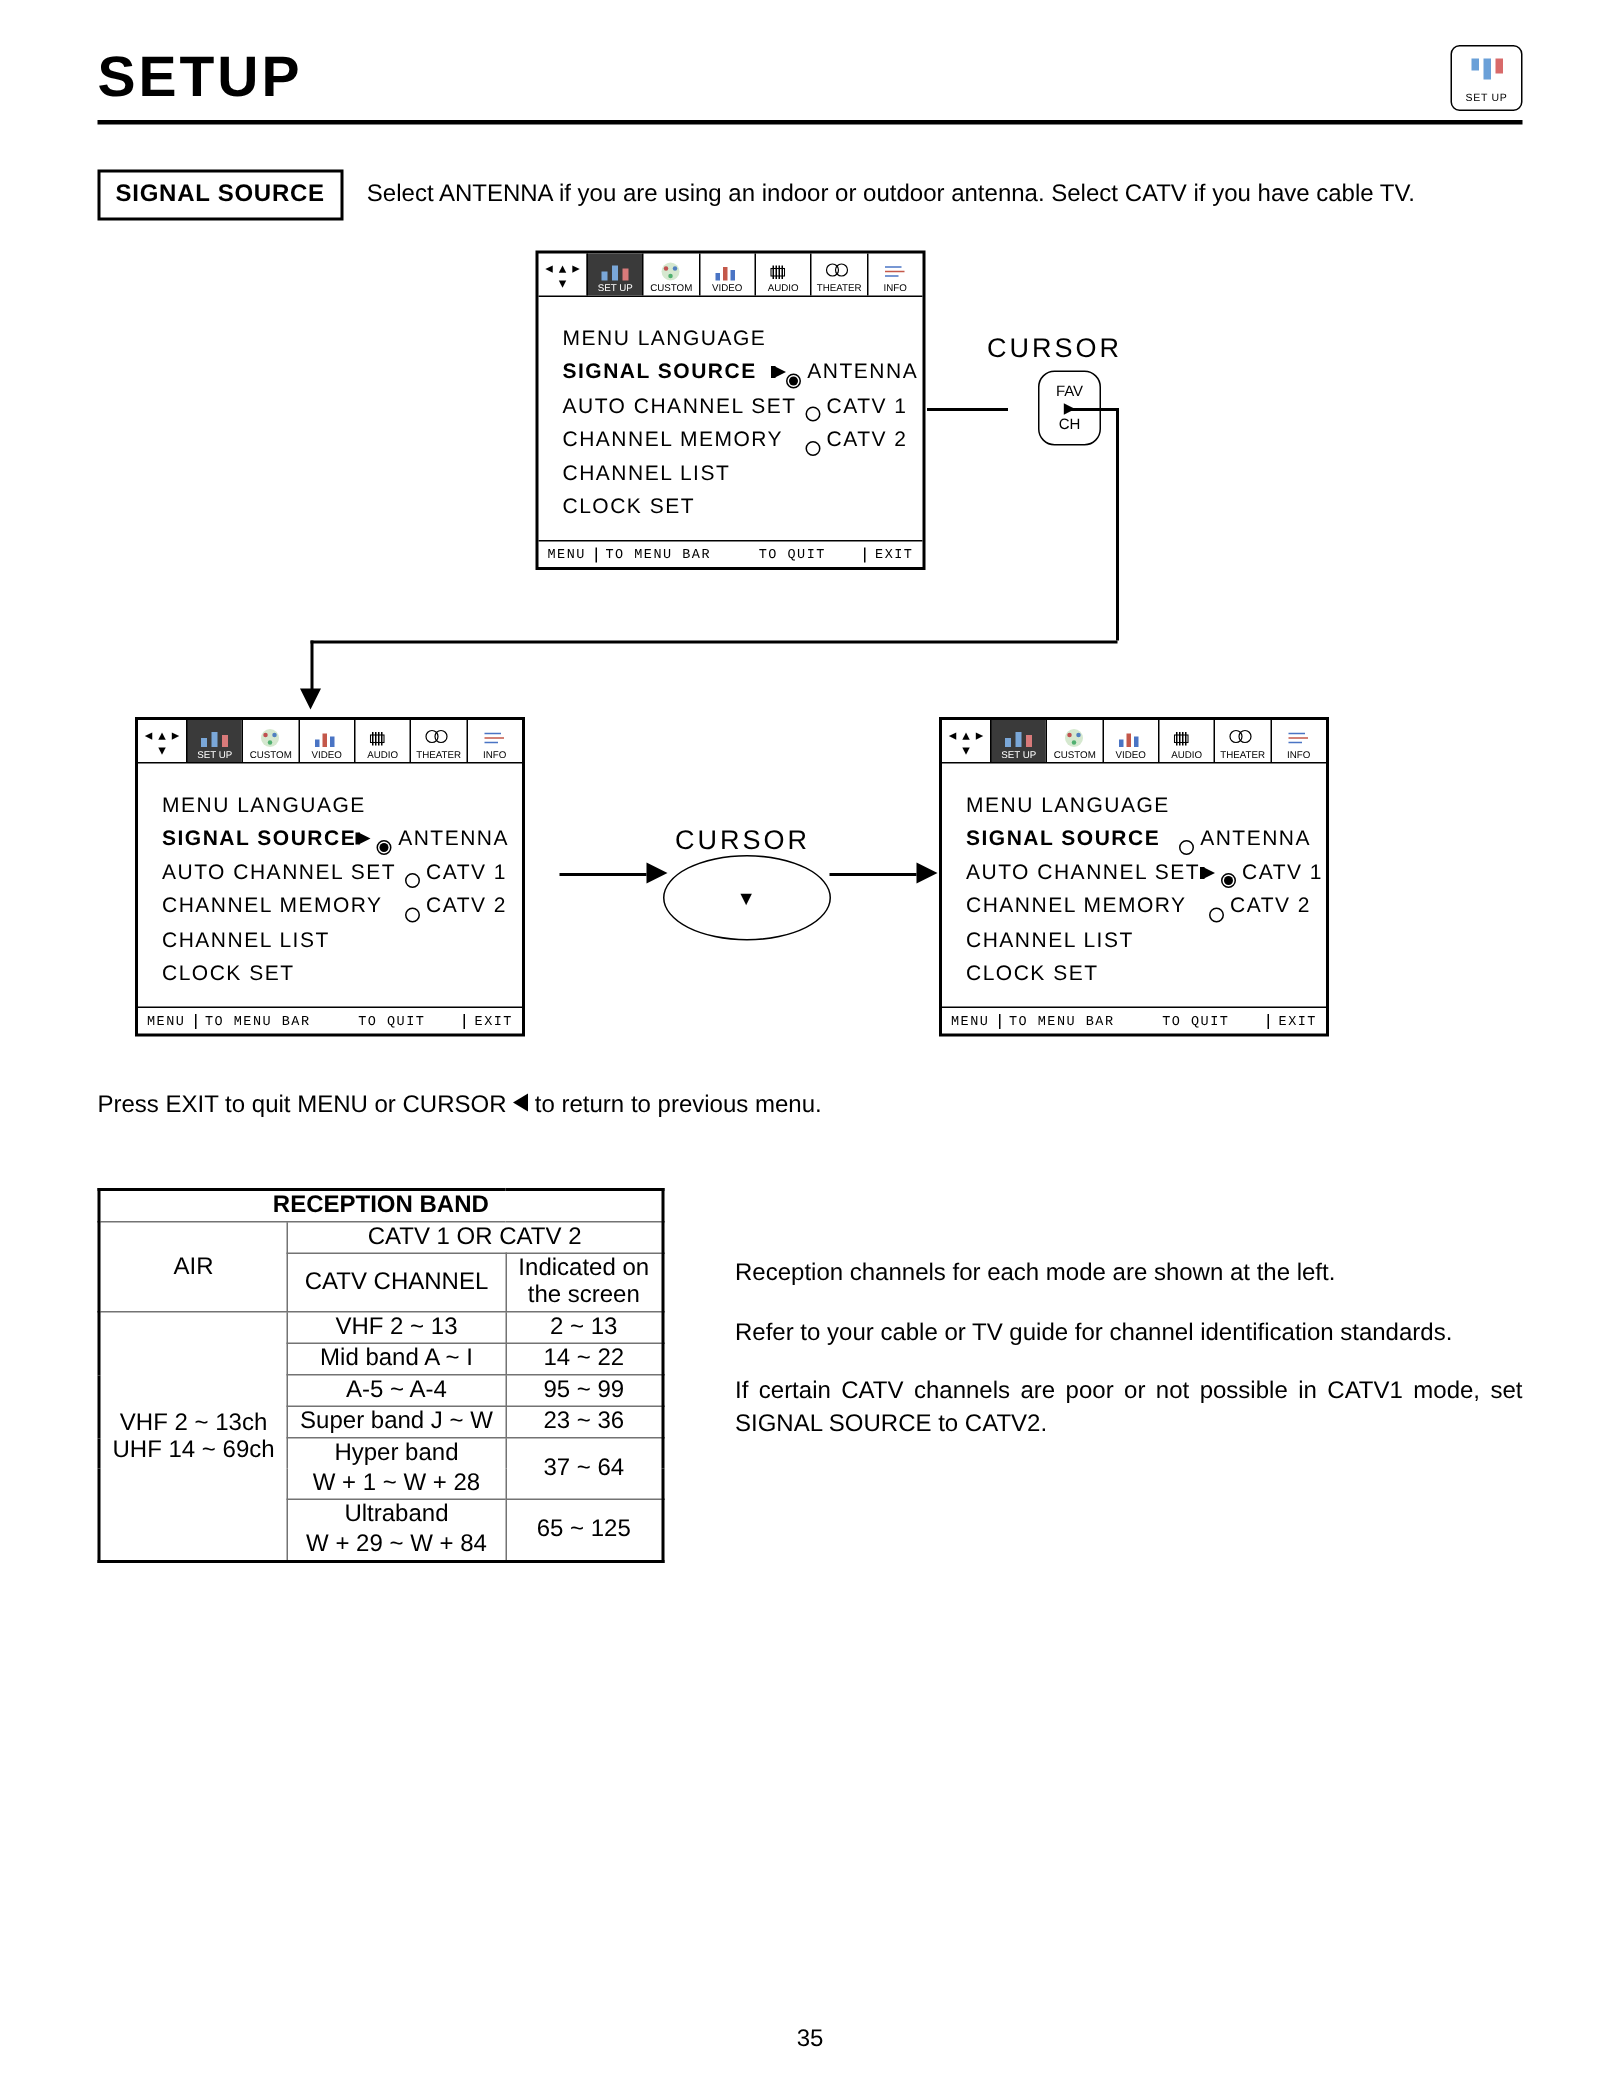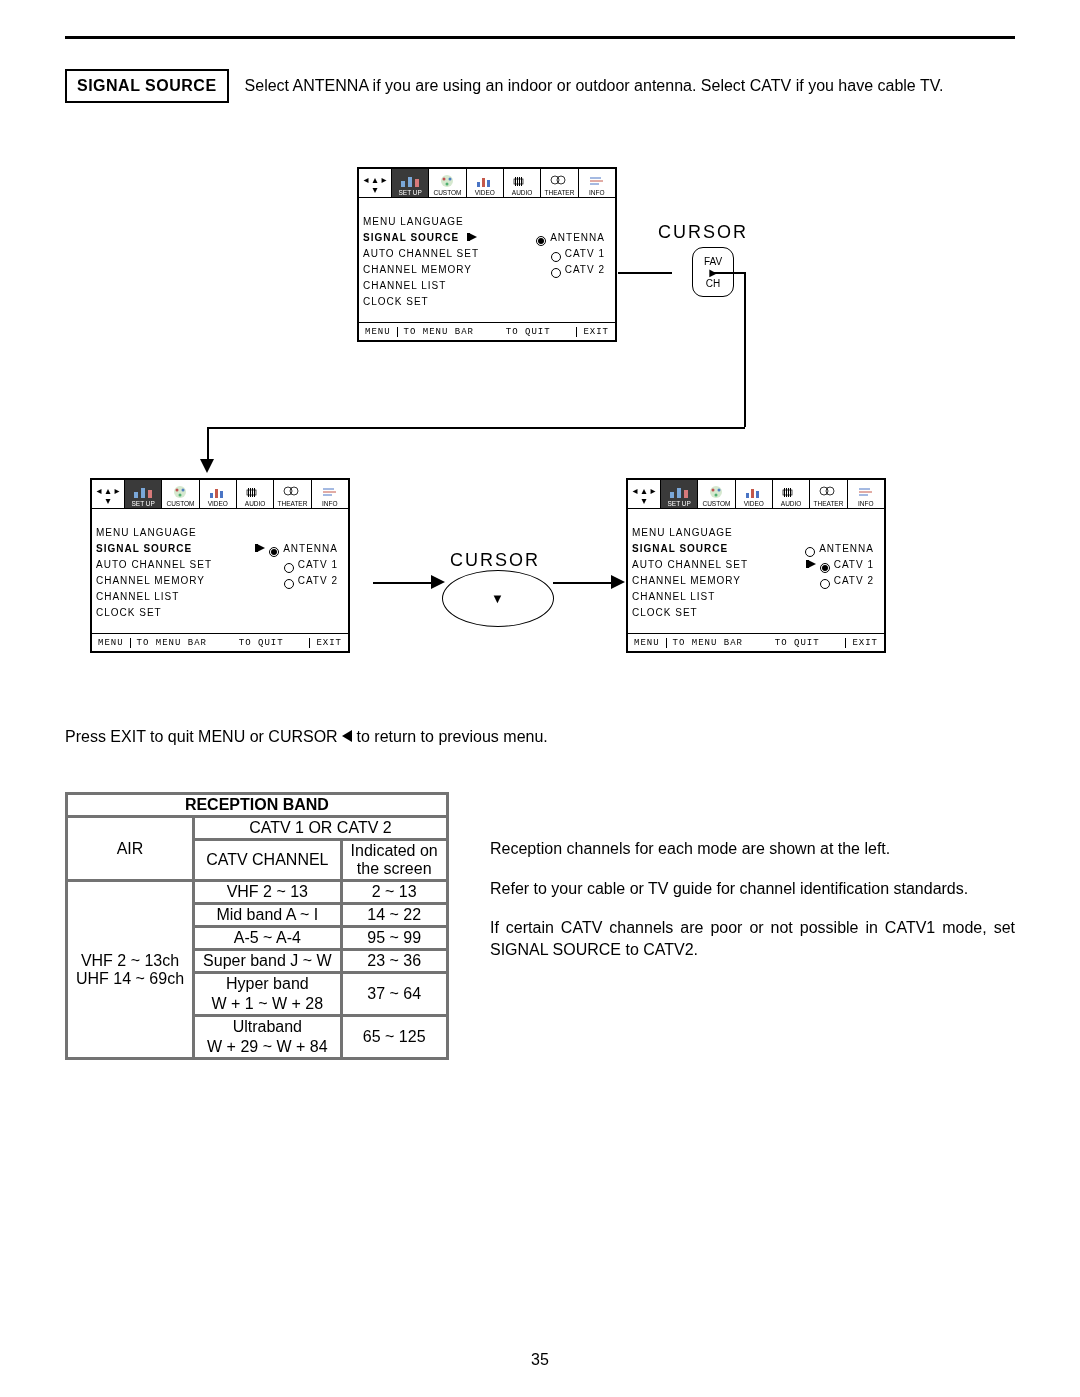--- a/index.html
+++ b/index.html
@@ -89,22 +89,22 @@
     padding-bottom:1px;
   }
   .tv-tabs .tab:first-child{border-left:none; flex:0 0 32px;}
   .tv-tabs .tab.arrows { font-size:10px; line-height:1; padding:2px 0;}
   .tv-tabs .tab.arrows .r1{display:flex;gap:4px;}
   .tv-tabs .tab.arrows .r2{}
   .tv-tabs .tab.setup { background:#3a3a3a; color:#fff;}
   .tv-tabs .tab .ico { height:16px; display:flex; align-items:center; justify-content:center;}
   .tv-tabs .tab svg { width:20px; height:14px; }
   .tv-body {
-    padding:16px 10px 12px 4px;
-    font-size:10px;
+    padding:16px 10px 12px 16px;
+    font-size:14px;
     letter-spacing:1px;
     min-height:120px;
     box-sizing:border-box;
   }
   .tv-body .row { display:flex; justify-content:space-between; line-height:1.6;}
   .tv-body .row .left { white-space:nowrap;}
   .tv-body .row .right { white-space:nowrap; display:flex; align-items:flex-end; gap:4px;}
   .tv-body .row.bold .left { font-weight:bold;}
   .tv-foot {
     border-top:1px solid #000;
@@ -163,21 +163,21 @@
   .tri-down{display:inline-block;width:0;height:0;border-left:6px solid transparent;border-right:6px solid transparent;border-top:10px solid #000;vertical-align:baseline;}
   .tri-left{display:inline-block;width:0;height:0;border-top:6px solid transparent;border-bottom:6px solid transparent;border-right:10px solid #000;vertical-align:baseline;}
   
   .tbl-wrap { position:absolute; left:65px; top:792px; }
   table.rb {
     border-collapse:collapse;
     border:2px solid #000;
     font-size:16px;
   }
   table.rb th, table.rb td {
-    border:3px solid #737373;
+    border:1px solid #737373;
     padding:1px 8px;
     text-align:center;
     font-weight:normal;
   }
   table.rb th { font-weight:bold; }
   .side-txt {
     position:absolute;
     left:490px;
     top:838px;
     right:65px;
@@ -186,20 +186,31 @@
     text-align:justify;
   }
   .side-txt p { margin:0 0 18px 0;}
   .pageno { position:absolute; left:0; right:0; bottom:28px; text-align:center; font-size:16px;}
 </style>
 </head>
 <body>
 
 <div class="page">
 
+  <div class="header">
+    <h1>SETUP</h1>
+    <div class="hdr-icon">
+      <div class="bars">
+          <span></span>
+          <span></span>
+          <span></span>
+        </div>
+      <div class="cap">SET UP</div>
+    </div>
+  </div>
   <hr class="main">
 
   <div class="signal-row">
     <div class="signal-box">SIGNAL SOURCE</div>
     <div class="signal-text">Select ANTENNA if you are using an indoor or outdoor antenna.  Select CATV if you have cable TV.</div>
   </div>
 
   <div class="tv" style="left:357px; top:167px;">
     <div class="tv-tabs">
       <div class="tab arrows">

